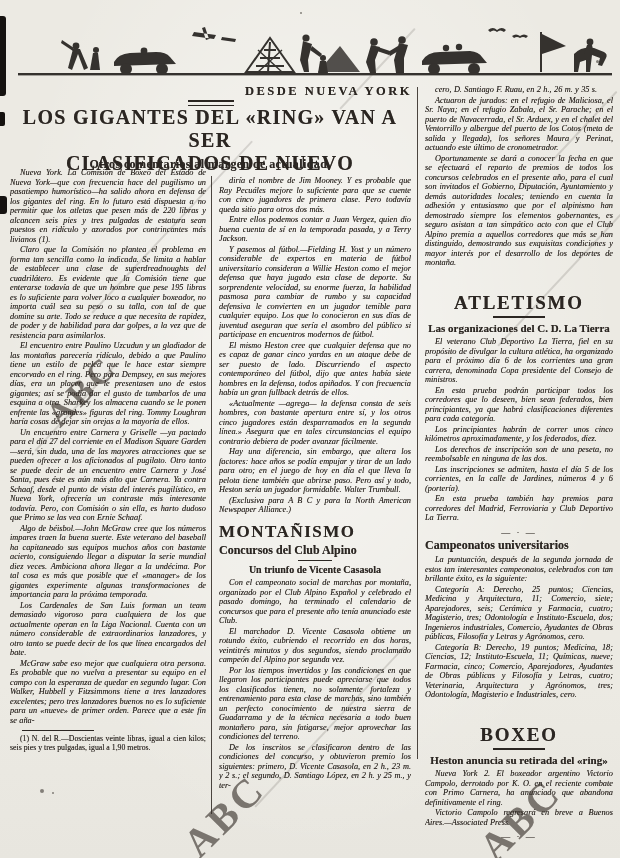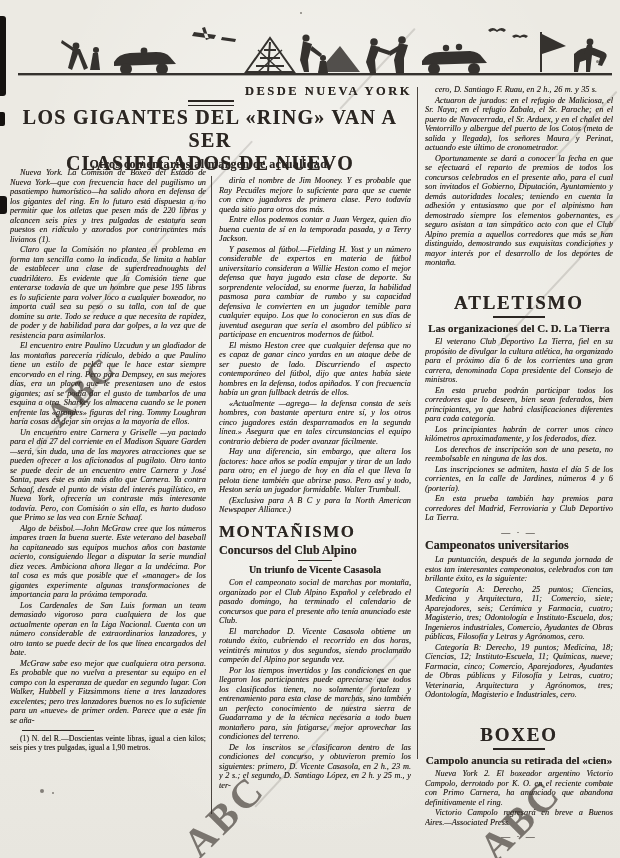--- a/index.html
+++ b/index.html
@@ -194,21 +194,21 @@
     <div class="divider-dash">— · —</div>
     <div class="sec-subheading">Campeonatos universitarios</div>
     <div>
         <p class="para">La puntuación, después de la segunda jornada de estos tan interesantes campeonatos, celebrados con tan brillante éxito, es la siguiente:</p>
         <p class="para">Categoría A: Derecho, 25 puntos; Ciencias, Medicina y Arquitectura, 11; Comercio, siete; Aparejadores, seis; Cerámica y Farmacia, cuatro; Magisterio, tres; Odontología e Instituto-Escuela, dos; Ingenieros industriales, Comercio, Ayudantes de Obras públicas, Filosofía y Letras y Agrónomos, cero.</p>
         <p class="para">Categoría B: Derecho, 19 puntos; Medicina, 18; Ciencias, 12; Instituto-Escuela, 11; Químicas, nueve; Farmacia, cinco; Comercio, Aparejadores, Ayudantes de Obras públicas y Filosofía y Letras, cuatro; Veterinaria, Arquitectura y Agrónomos, tres; Odontología, Magisterio e Industriales, cero.</p>
       </div>
 
     <div class="sec-heading-md">BOXEO</div>
     <div class="center-rule-bold"></div>
-    <div class="sec-subheading-sm">Campolo anuncia su retirada del «cien»</div>
+    <div class="sec-subheading-sm">Heston anuncia su retirada del «ring»</div>
     <div>
         <p class="para">Nueva York 2. El boxeador argentino Victorio Campolo, derrotado por K. O. en el reciente combate con Primo Carnera, ha anunciado que abandona definitivamente el ring.</p>
         <p class="para">Victorio Campolo regresará en breve a Buenos Aires.—Associated Press.</p>
       </div>
     <div class="divider-dash">— · —</div>
   </div>
 
   <div class="scan-mark" style="left:0;top:16px;width:6px;height:80px;border-radius:0 3px 3px 0;"></div>
   <div class="scan-mark" style="left:0;top:112px;width:5px;height:14px;border-radius:0 2px 2px 0;"></div>
   <div class="scan-mark" style="left:0;top:196px;width:7px;height:18px;border-radius:0 3px 3px 0;"></div>

